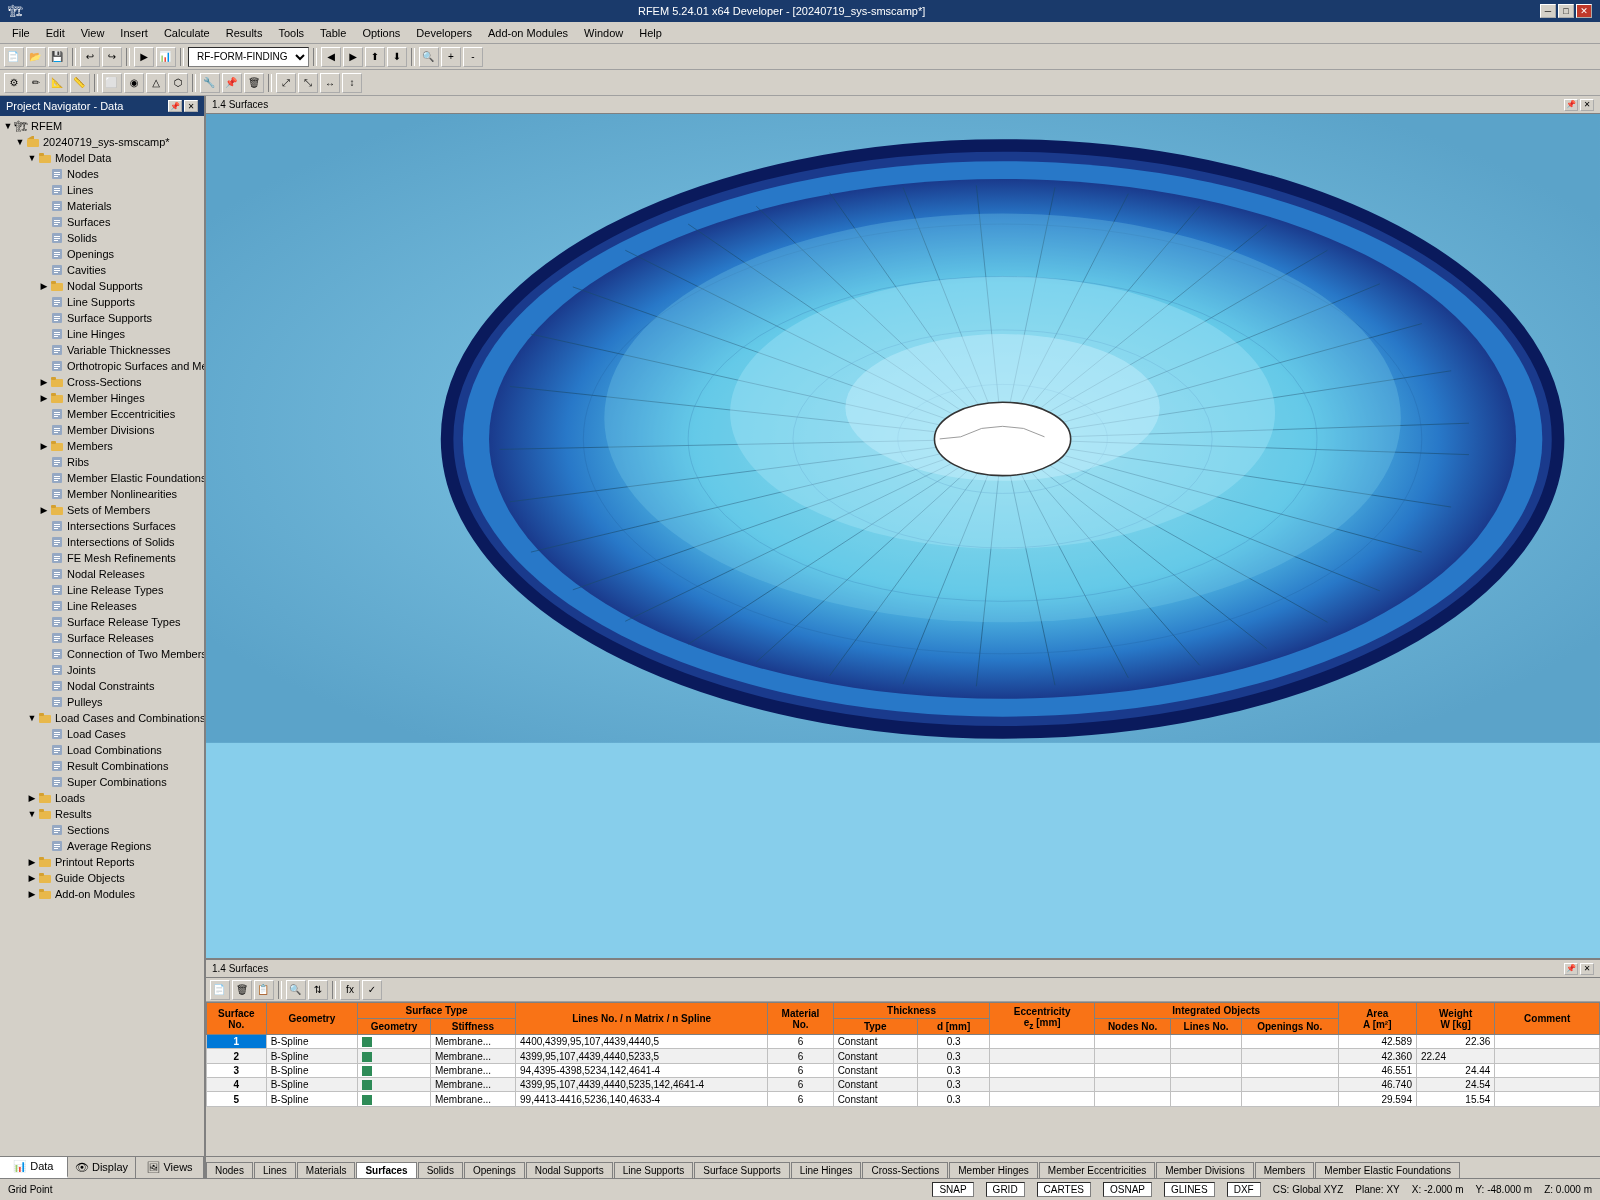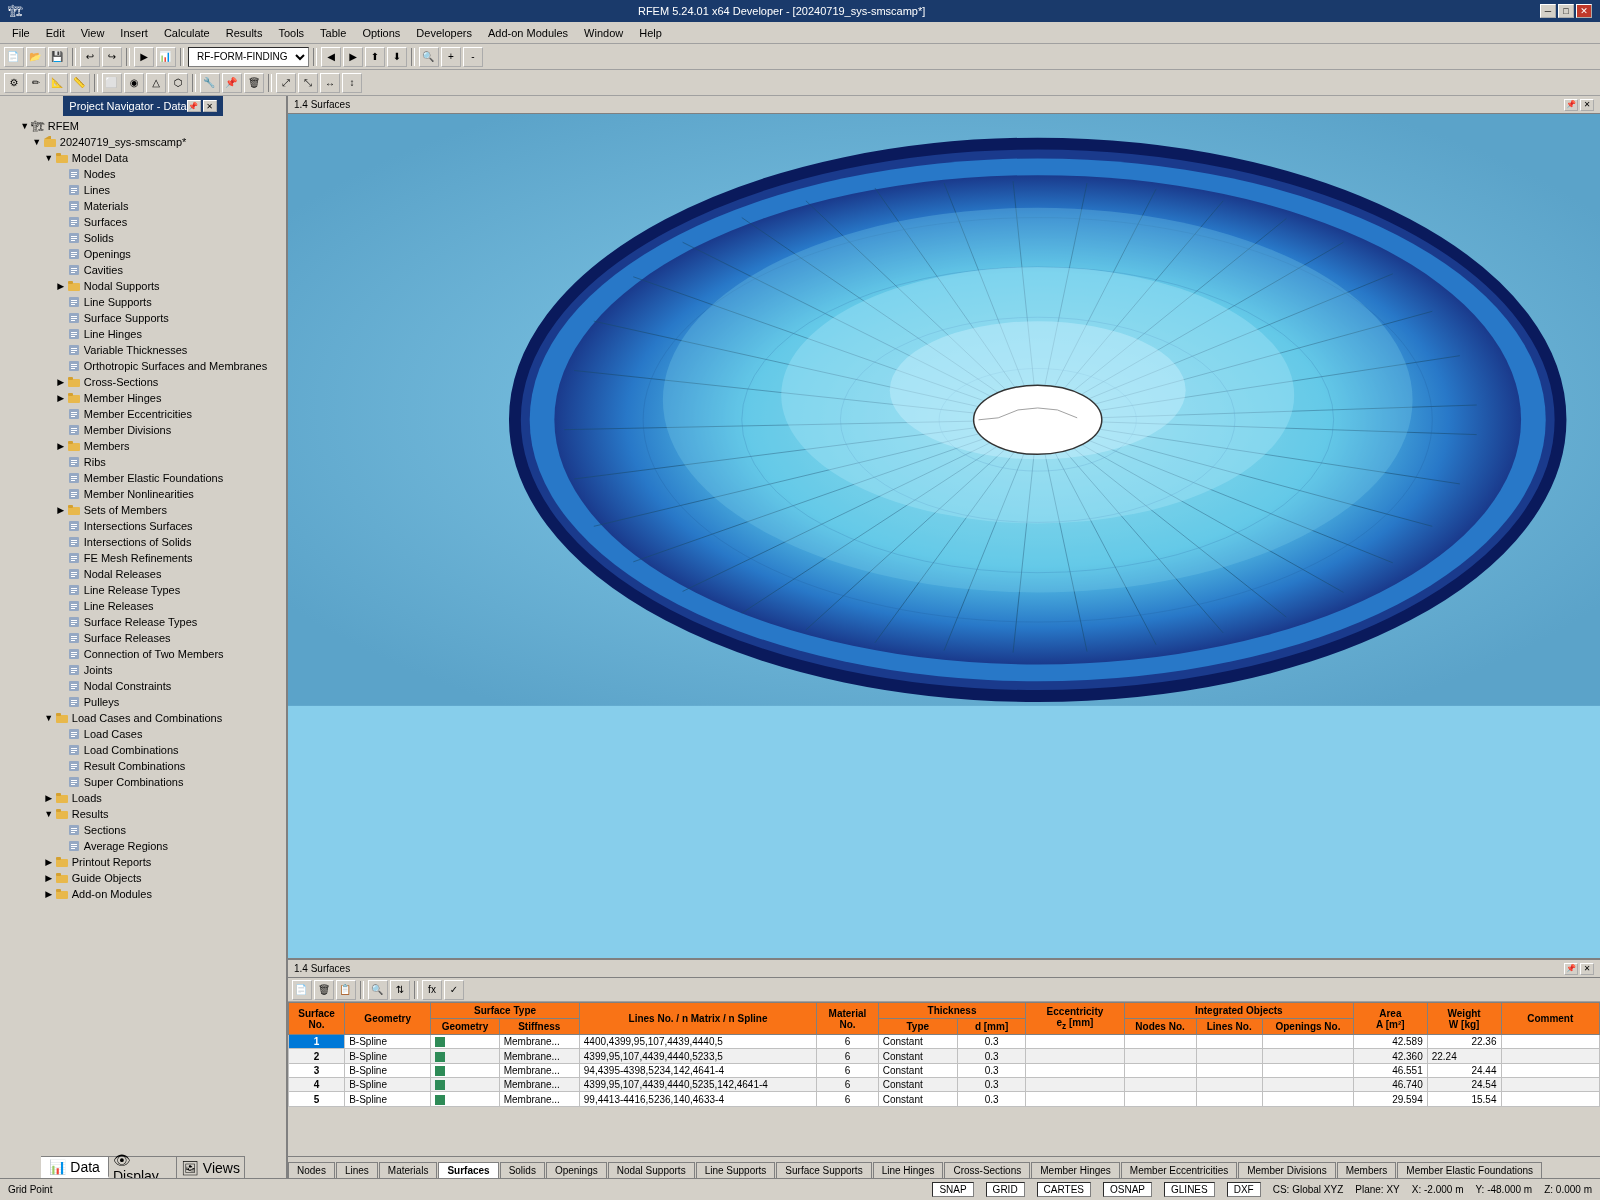--- a/index.html
+++ b/index.html
@@ -17,32 +17,32 @@
     
     .toolbar { background: #d4d0c8; height: 26px; display: flex; align-items: center; padding: 2px 4px; border-bottom: 1px solid #a0a0a0; gap: 2px; flex-wrap: nowrap; }
     .tb-btn { width: 20px; height: 20px; background: #d4d0c8; border: 1px outset #fff; display: flex; align-items: center; justify-content: center; font-size: 10px; cursor: pointer; flex-shrink: 0; }
     .tb-separator { width: 4px; height: 18px; border-left: 1px solid #808080; border-right: 1px solid #fff; margin: 0 2px; flex-shrink: 0; }
     .tb-dropdown { height: 20px; background: white; border: 1px inset #808080; padding: 0 4px; font-size: 10px; min-width: 120px; }
 
     
     #main-layout { display: flex; flex-direction: row; height: calc(1200px - 22px - 22px - 26px - 26px - 22px); }
 
     
-    #navigator { width: 288px; background: #d4d0c8; border-right: 2px solid #808080; display: flex; flex-direction: column; overflow: hidden; align-items: center; }
+    #navigator { width: 206px; background: #d4d0c8; border-right: 2px solid #808080; display: flex; flex-direction: column; overflow: hidden; }
     #navigator-header { background: #1a3a6b; color: white; padding: 2px 6px; font-size: 11px; display: flex; justify-content: space-between; align-items: center; height: 20px; }
     #navigator-tree { overflow-y: auto; flex: 1; padding: 2px; }
     .tree-item { display: flex; align-items: center; padding: 1px 0; cursor: pointer; white-space: nowrap; }
     .tree-indent { display: inline-block; width: 12px; flex-shrink: 0; }
     .tree-expand { width: 12px; flex-shrink: 0; display: inline-flex; align-items: center; justify-content: center; font-size: 9px; }
     .tree-icon { width: 14px; height: 14px; margin-right: 3px; flex-shrink: 0; display: inline-flex; align-items: center; justify-content: center; }
     .tree-label { font-size: 11px; }
 
     
     #navigator-tabs { display: flex; height: 22px; border-top: 1px solid #808080; background: #d4d0c8; }
-    .nav-tab { flex: 1; display: flex; align-items: center; justify-content: center; font-size: 14px; border-right: 1px solid #808080; cursor: pointer; padding: 0 4px; }
+    .nav-tab { flex: 1; display: flex; align-items: center; justify-content: center; font-size: 11px; border-right: 1px solid #808080; cursor: pointer; padding: 0 4px; }
     .nav-tab.active { background: white; border-bottom: 2px solid white; }
 
     
     #content-area { flex: 1; display: flex; flex-direction: column; overflow: hidden; }
 
     
     #view-3d { flex: 1; background: #87ceeb; position: relative; overflow: hidden; min-height: 0; }
     #view-3d-header { background: #d4d0c8; border-bottom: 1px solid #808080; height: 18px; display: flex; align-items: center; padding: 0 6px; font-size: 10px; justify-content: space-between; }
 
     

